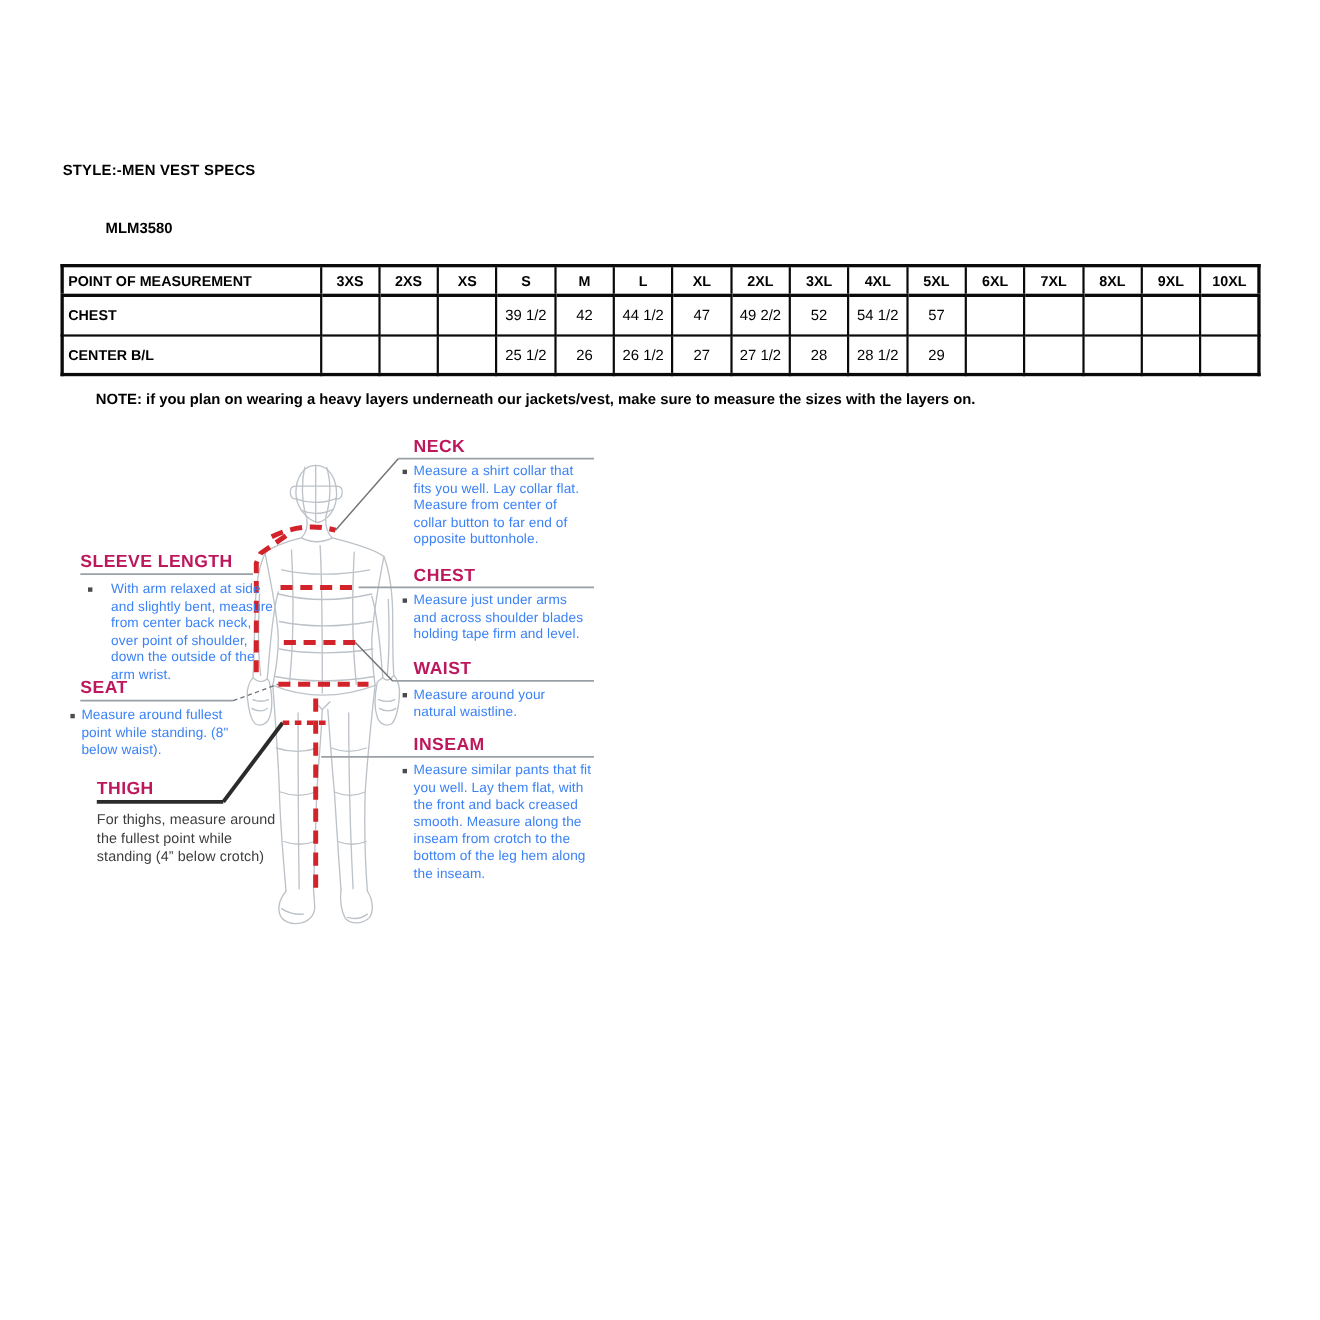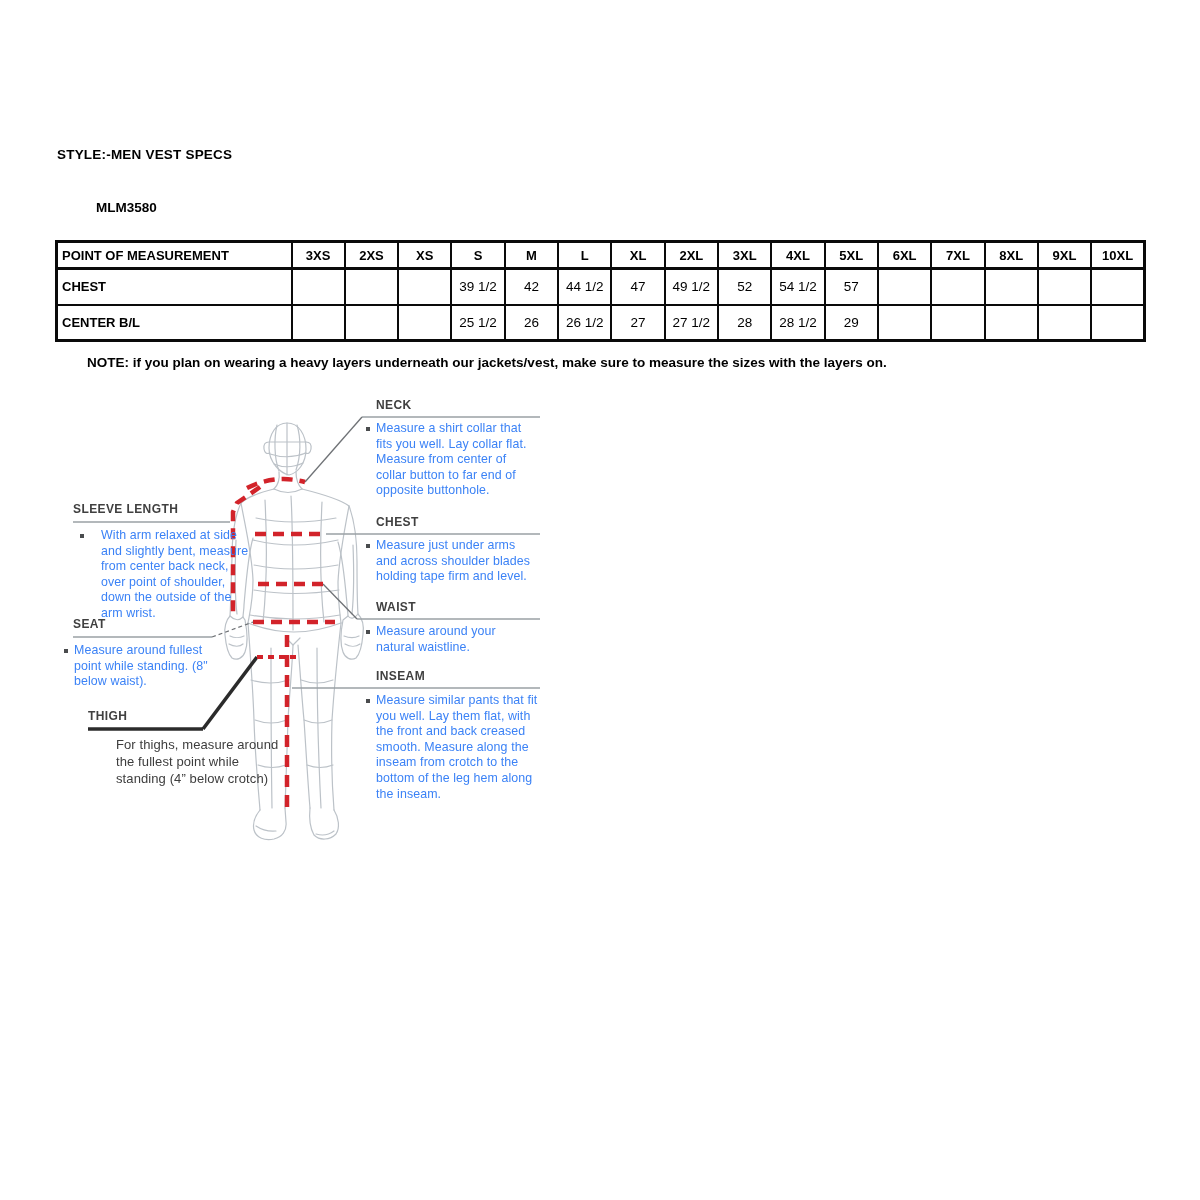--- a/index.html
+++ b/index.html
@@ -24,39 +24,39 @@
   table.size-table thead th { height:27px; font-weight:bold; text-align:center; border-bottom:3px solid #0a0a0a; }
   table.size-table thead th:first-child { text-align:left; padding-left:4px; }
   table.size-table tbody td { height:36px; text-align:center; font-weight:normal; font-size:13.5px; }
   table.size-table tbody td:first-child { text-align:left; padding-left:4px; font-weight:bold; font-size:13px; }
 
   
   .diagram { position:absolute; left:60px; top:390px; width:520px; height:470px; }
   .diagram svg { position:absolute; left:0; top:0; }
 
   .sec-heading {
-    position:absolute; font-size:12px; font-weight:bold; color:#404040;
+    position:absolute; font-size:16px; font-weight:bold; color:#be185d;
     letter-spacing:.4px; white-space:nowrap;
   }
   .sec-desc { position:absolute; display:flex; gap:6px; }
   .sec-desc .bullet {
     flex:0 0 auto; width:4px; height:4px; background:#4a4c4e; margin-top:6px;
   }
   .sec-desc p {
     font-size:12.4px; line-height:15.6px; color:#3b82f6; letter-spacing:.1px;
   }
   .sec-desc.no-bullet p { font-size:13px; line-height:17px; color:#3d3d3d; }
 
   
   .pos-sleeve-h { left:13px;  top:112px; }
   .pos-sleeve-d { left:20px;   top:138px; width:170px;gap:17px; }
   .pos-seat-h   { left:13px;  top:227px; }
   .pos-seat-d   { left:4px;   top:253px; width:155px; }
   .pos-thigh-h  { left:28px;  top:319px; }
-  .pos-thigh-d  { left:28px;  top:346px; width:175px;margin-left:28px; }
+  .pos-thigh-d  { left:28px;  top:346px; width:175px; }
   .pos-neck-h   { left:316px; top:8px;   }
   .pos-neck-d   { left:306px; top:31px;  width:172px; }
   .pos-chest-h  { left:316px; top:125px; }
   .pos-chest-d  { left:306px; top:148px; width:172px; }
   .pos-waist-h  { left:316px; top:210px; }
   .pos-waist-d  { left:306px; top:234px; width:140px; }
   .pos-inseam-h { left:316px; top:279px; }
   .pos-inseam-d { left:306px; top:303px; width:172px; }
 </style>
 </head>
@@ -90,21 +90,21 @@
   <tbody>
       <tr>
         <td>CHEST</td>
         <td></td>
         <td></td>
         <td></td>
         <td>39 1/2</td>
         <td>42</td>
         <td>44 1/2</td>
         <td>47</td>
-        <td>49 1/2</td>
+        <td>49 2/2</td>
         <td>52</td>
         <td>54 1/2</td>
         <td>57</td>
         <td></td>
         <td></td>
         <td></td>
         <td></td>
         <td></td>
       </tr>
       <tr>

